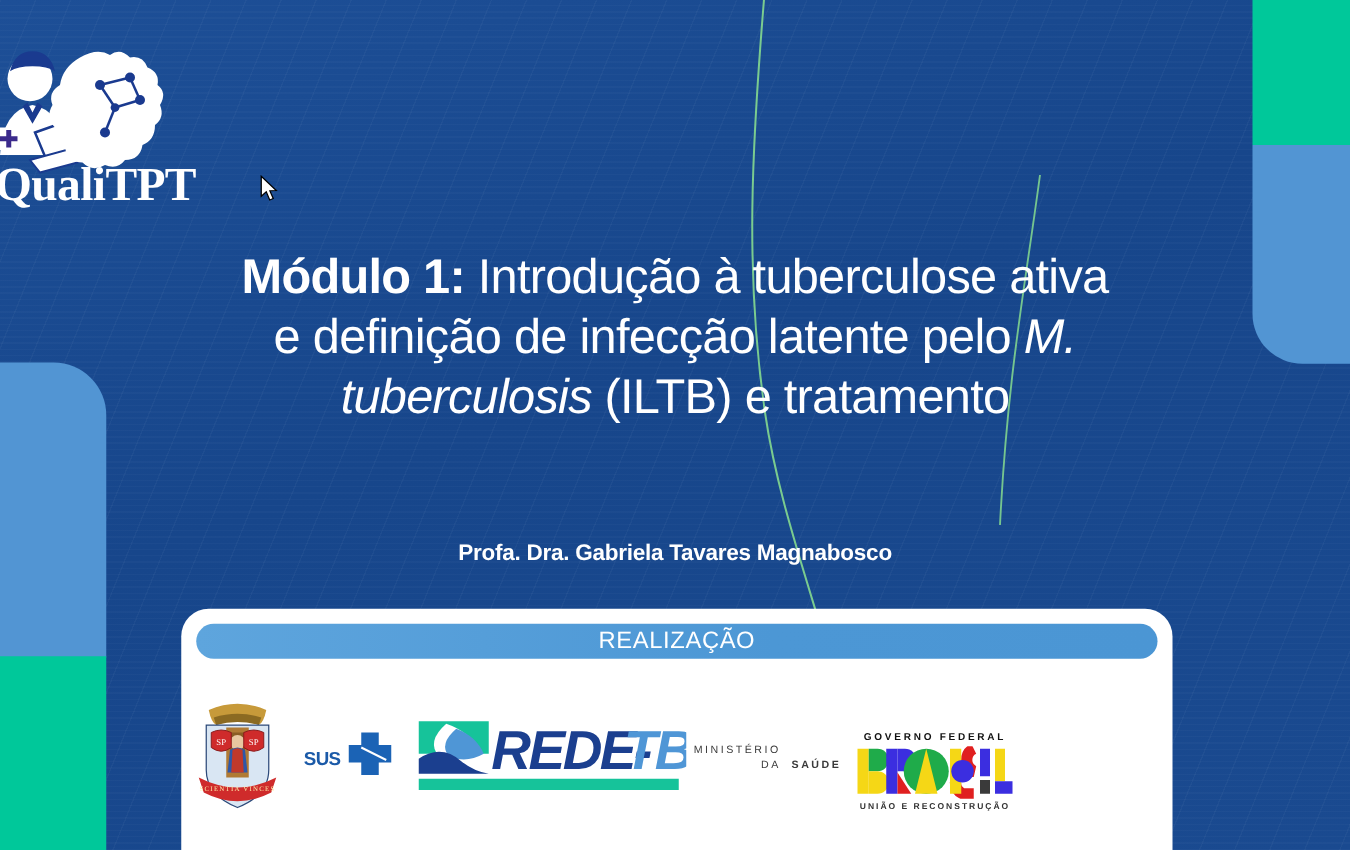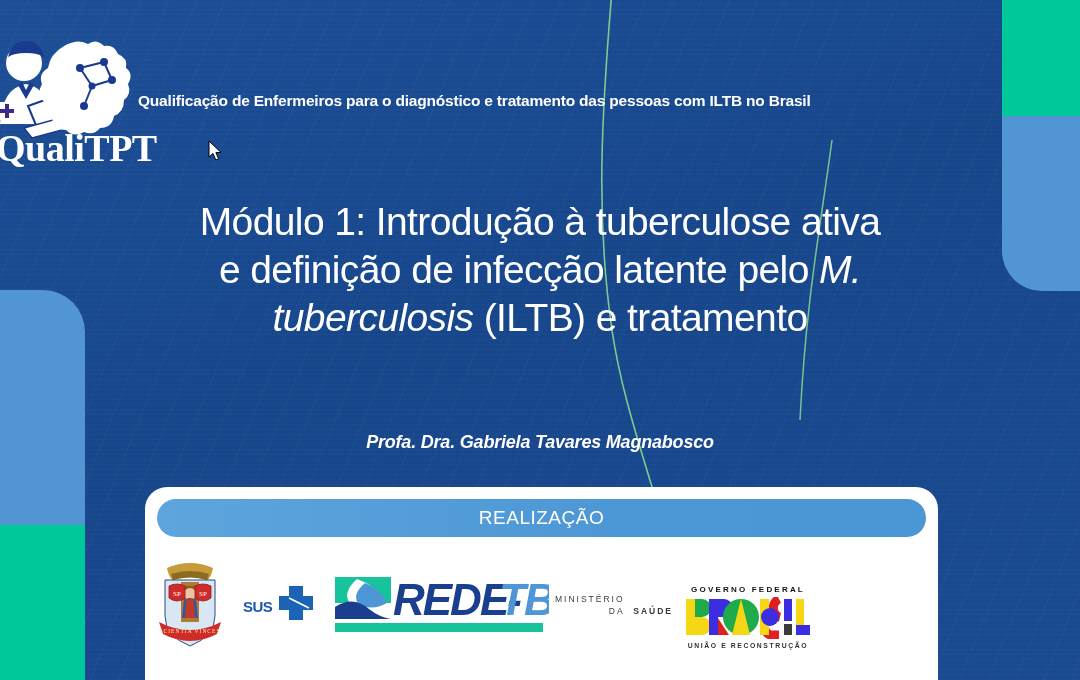--- a/index.html
+++ b/index.html
@@ -55,34 +55,34 @@
     position:absolute;left:138px;top:92px;width:860px;
     color:#ffffff;font-size:15.5px;font-weight:bold;letter-spacing:-0.2px;
     white-space:nowrap;
   }
   
   .main-title{
     position:absolute;left:90px;top:198px;width:900px;
     text-align:center;color:#ffffff;
     font-size:39px;line-height:48px;font-weight:400;letter-spacing:-0.6px;
   }
-  .main-title b{font-weight:normal;}
+  .main-title b{font-weight:bold;}
   .main-title i{font-style:italic;}
   
   .presenter{
     position:absolute;left:90px;top:432px;width:900px;text-align:center;
-    color:#ffffff;font-size:18px;font-weight:bold;letter-spacing:-0.2px;font-style:italic;
+    color:#ffffff;font-size:18px;font-weight:bold;letter-spacing:-0.2px;
   }
   
   .card{
     position:absolute;left:145px;top:487px;width:793px;height:200px;
     background:#ffffff;border-top-left-radius:22px;border-top-right-radius:22px;
   }
   .banner{
-    position:absolute;left:12px;top:12px;width:769px;height:38px;
+    position:absolute;left:12px;top:12px;width:769px;height:28px;
     background:linear-gradient(90deg,#5ea5dd 0%,#4c97d5 60%,#4b96d4 100%);
     border-radius:19px;
     display:flex;align-items:center;justify-content:center;
   }
   .banner span{
     color:#ffffff;font-size:19px;letter-spacing:0.5px;
   }
   .logos{
     position:absolute;left:0;top:58px;width:793px;height:120px;
     display:flex;align-items:center;justify-content:flex-start;
@@ -149,21 +149,20 @@
         <line x1="86" y1="40" x2="110" y2="34"></line>
         <line x1="110" y1="34" x2="118" y2="52"></line>
         <line x1="118" y1="52" x2="98" y2="58"></line>
         <line x1="98" y1="58" x2="86" y2="40"></line>
         <line x1="98" y1="58" x2="90" y2="78"></line>
       </g>
     </svg>
   </div>
   <div class="logo-word">QualiTPT</div>
 
-  <div class="header-title">Qualificação de Enfermeiros para o diagnóstico e tratamento das pessoas com ILTB no Brasil</div>
 
   <div class="main-title">
     <b>Módulo 1:</b><span> Introdução à tuberculose ativa</span><br>
     <span>e definição de infecção latente pelo </span><i>M.</i><br>
     <i>tuberculosis</i><span> (ILTB) e tratamento</span><br>
   </div>
 
   <div class="presenter">Profa. Dra. Gabriela Tavares Magnabosco</div>
 
   <div class="card">

